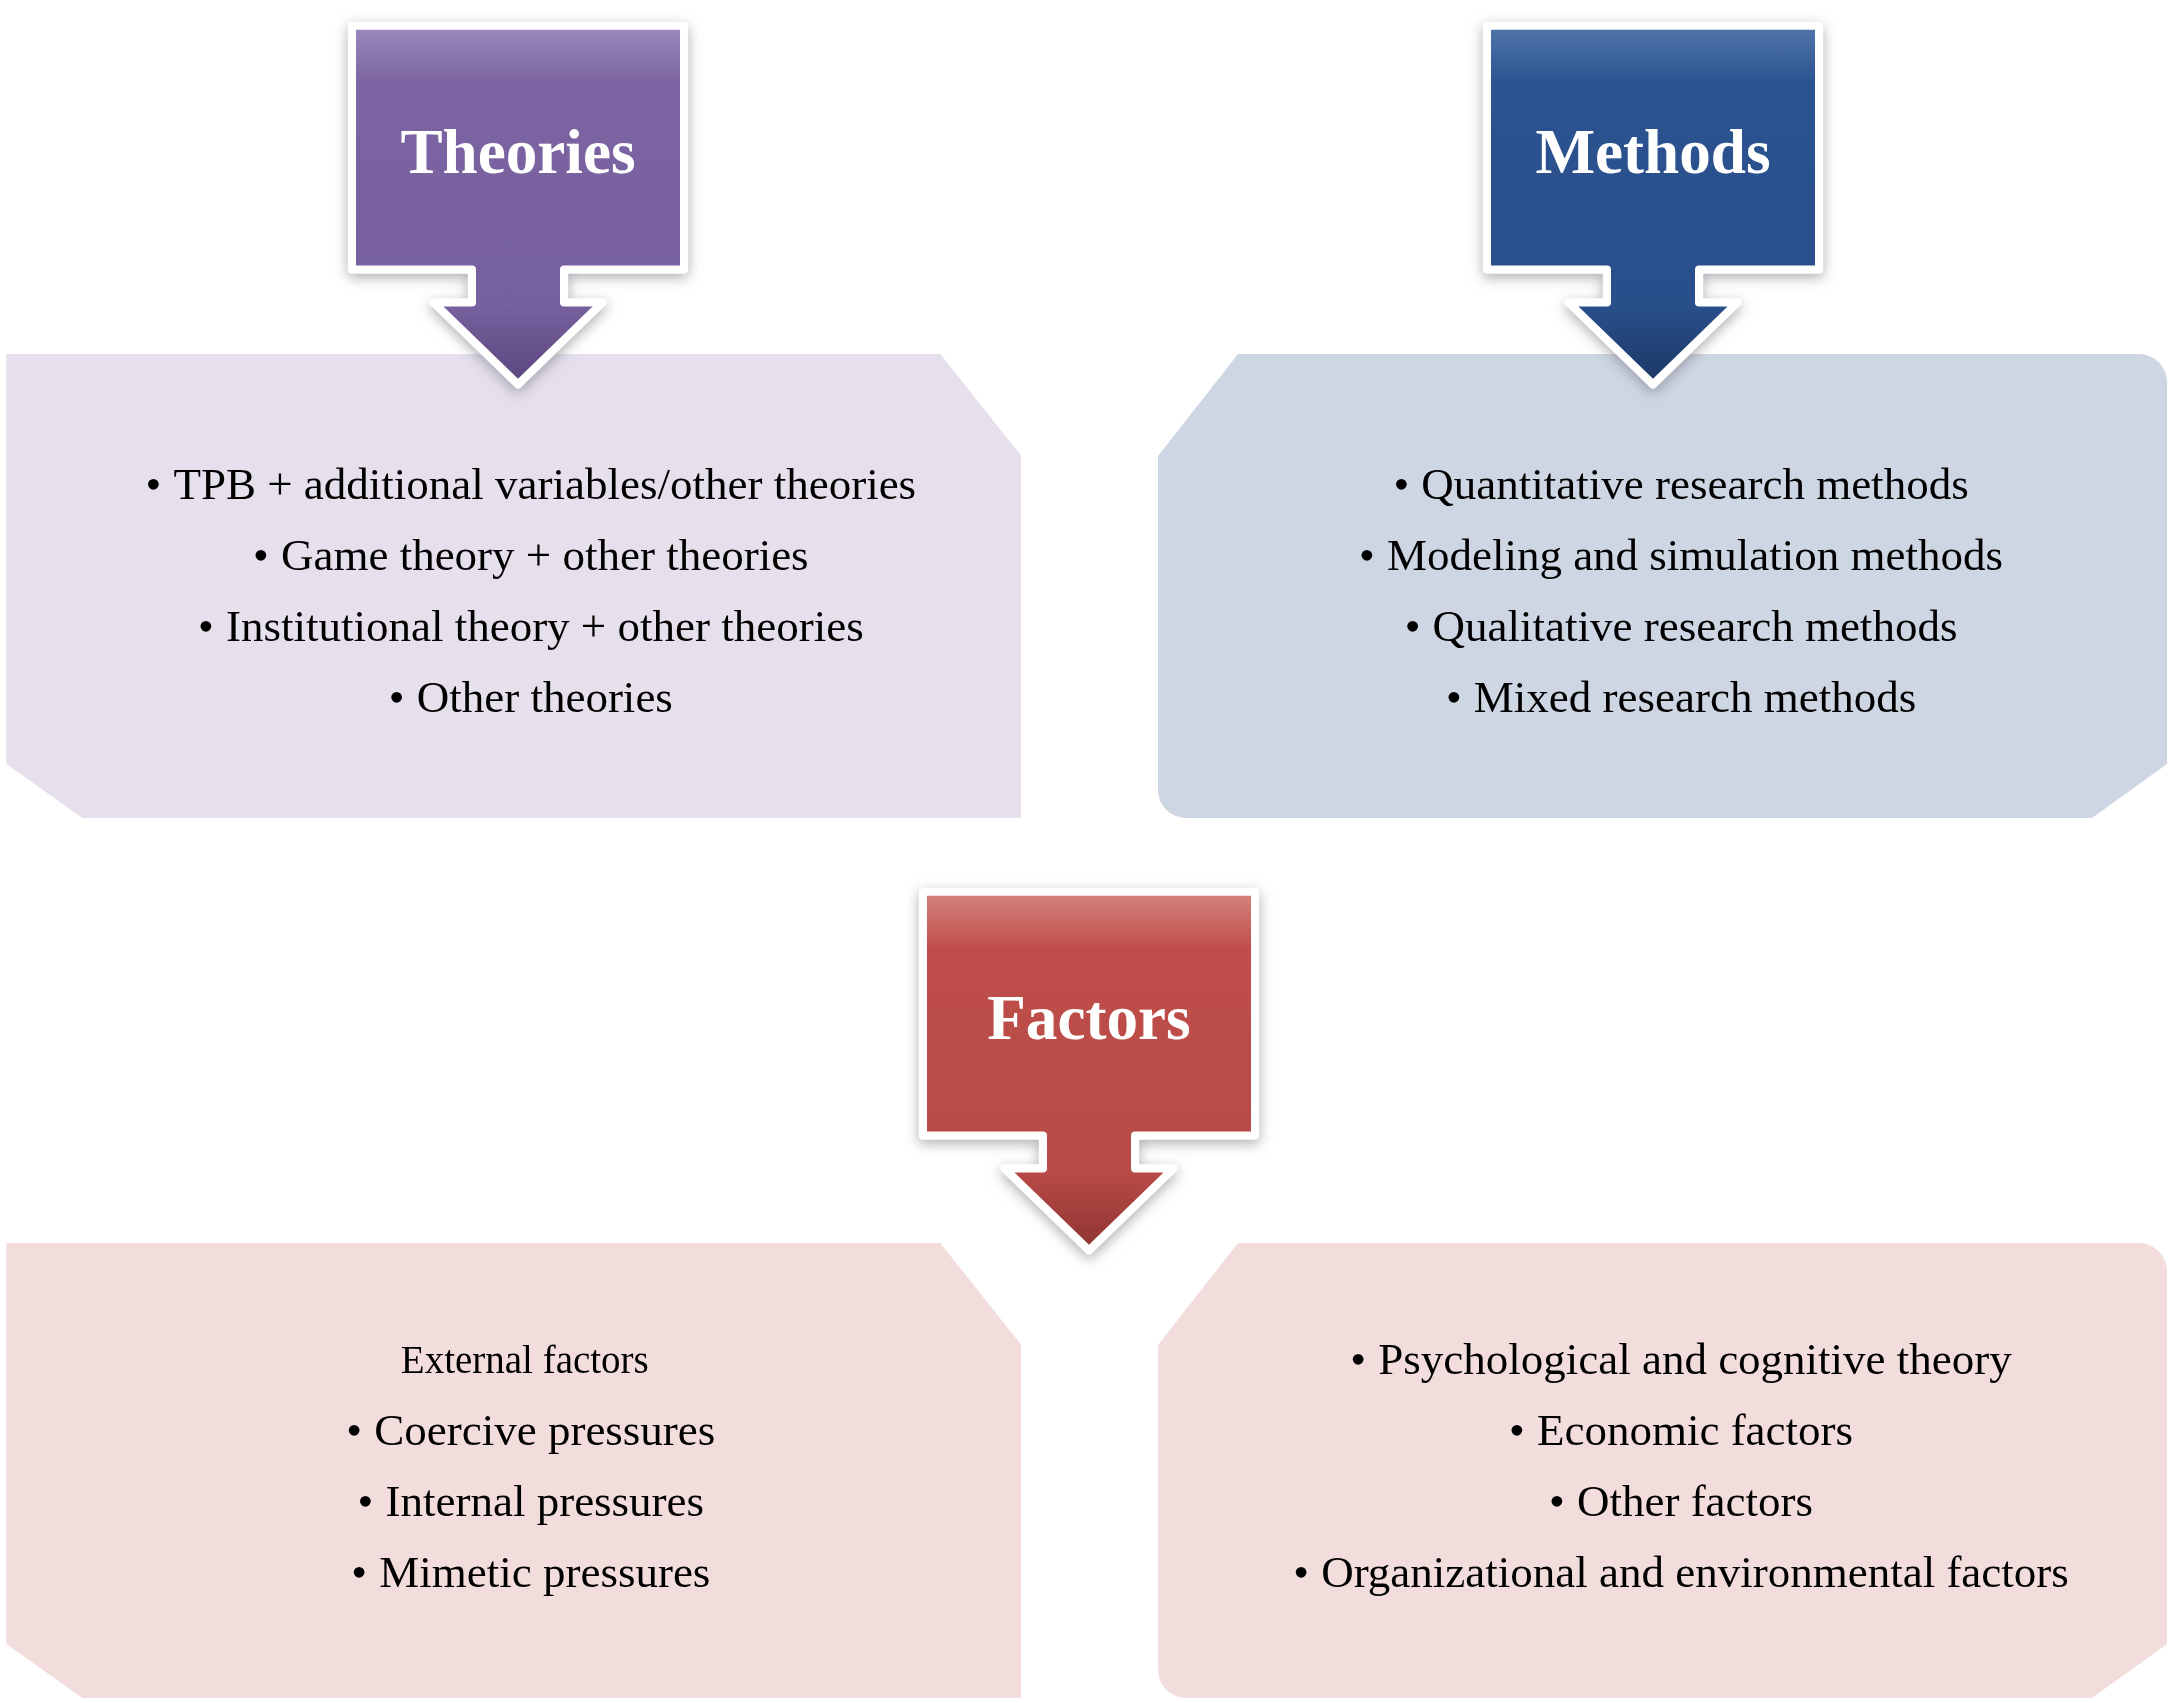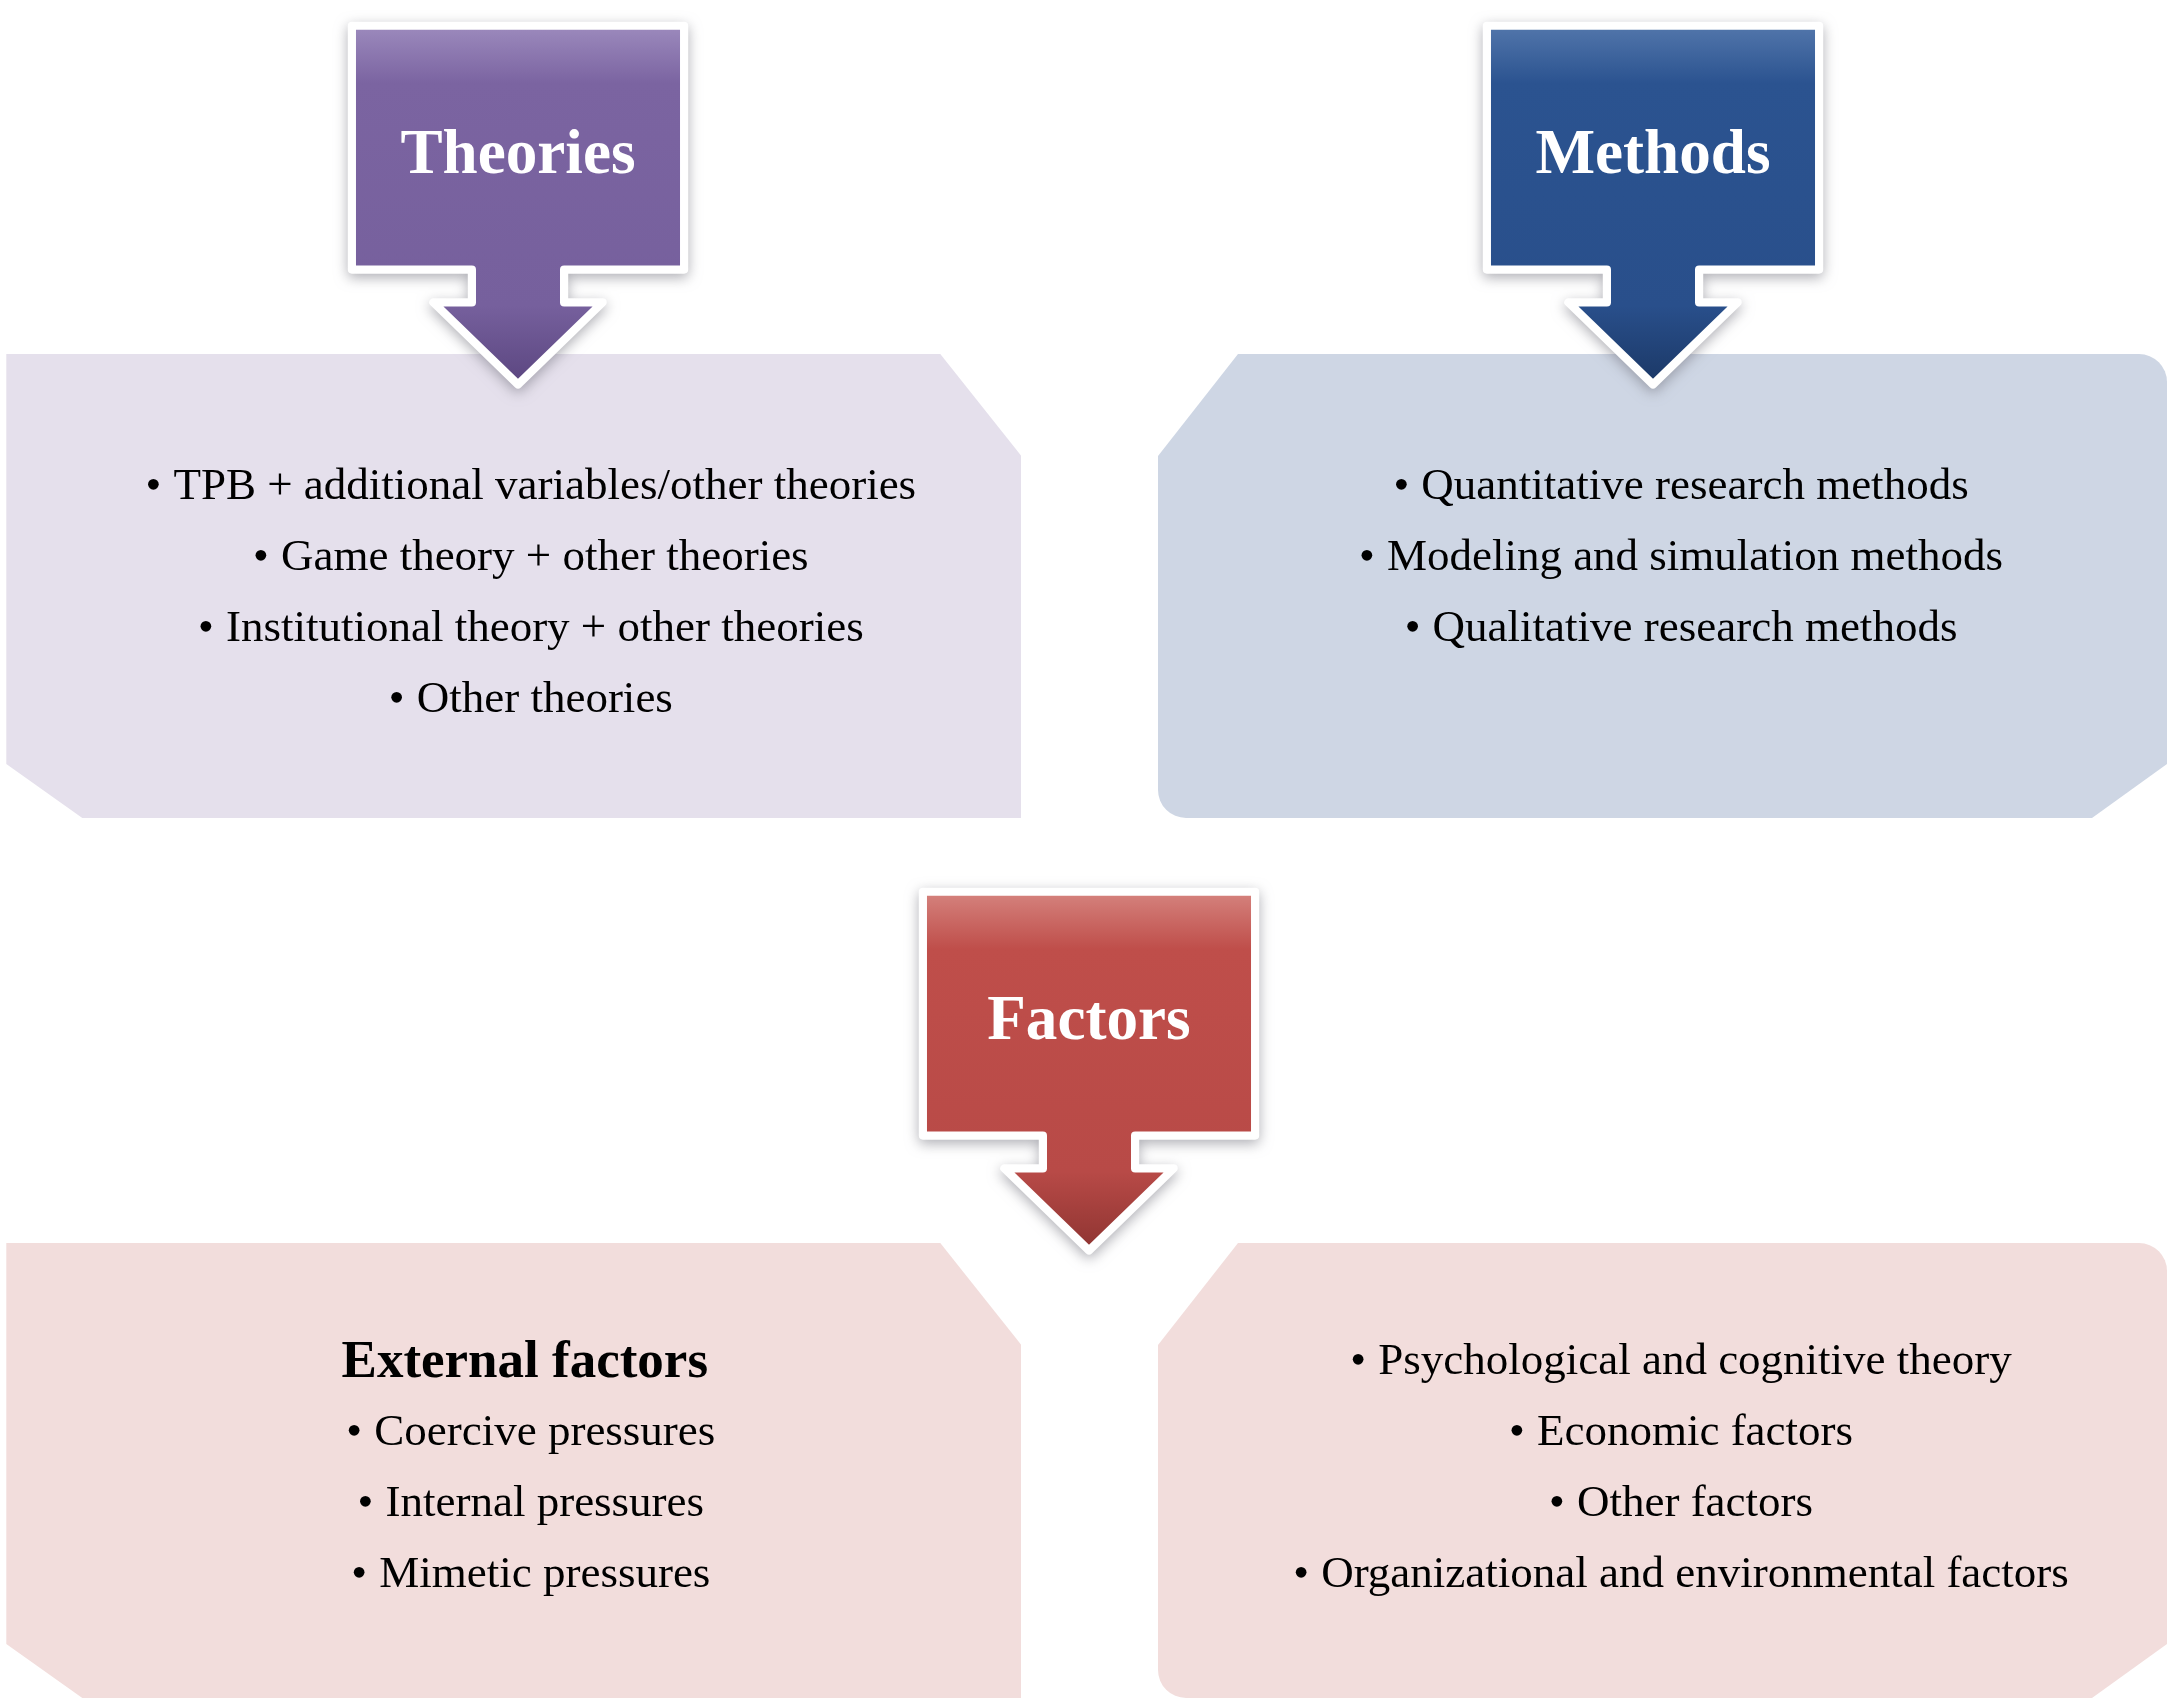--- a/index.html
+++ b/index.html
@@ -63,23 +63,23 @@
 
   .panel-content {
     padding: 95px 38px 0 60px;
     font-size: 45px;
     line-height: 71px;
   }
   .bottom-row .panel-content { padding-top: 81px; }
   .panel.right-side .panel-content { padding-left: 63px; }
 
   .panel-heading {
-    font-weight: bold;
+    font-weight: normal;
     margin: 0;
-    font-size: 53px;
+    font-size: 39px;
     line-height: 71px;
   }
   ul.blist {
     list-style: none;
     margin: 0;
     padding: 0;
   }
   ul.blist li {
     padding-left: 40px;
     text-indent: -40px;
@@ -145,20 +145,21 @@
       </ul>
     </div>
   </div>
 
   <div class="panel top-row right-side panel-blue">
     <div class="panel-content">
       <ul class="blist">
         <li>Quantitative research methods</li>
         <li>Modeling and simulation methods</li>
         <li>Qualitative research methods</li>
+        <li>Mixed research methods</li>
       </ul>
     </div>
   </div>
 
   <div class="panel bottom-row left-side panel-pink">
     <div class="panel-content">
       <p class="panel-heading">External factors</p>
       <ul class="blist">
         <li>Coercive pressures</li>
         <li>Internal pressures</li>

